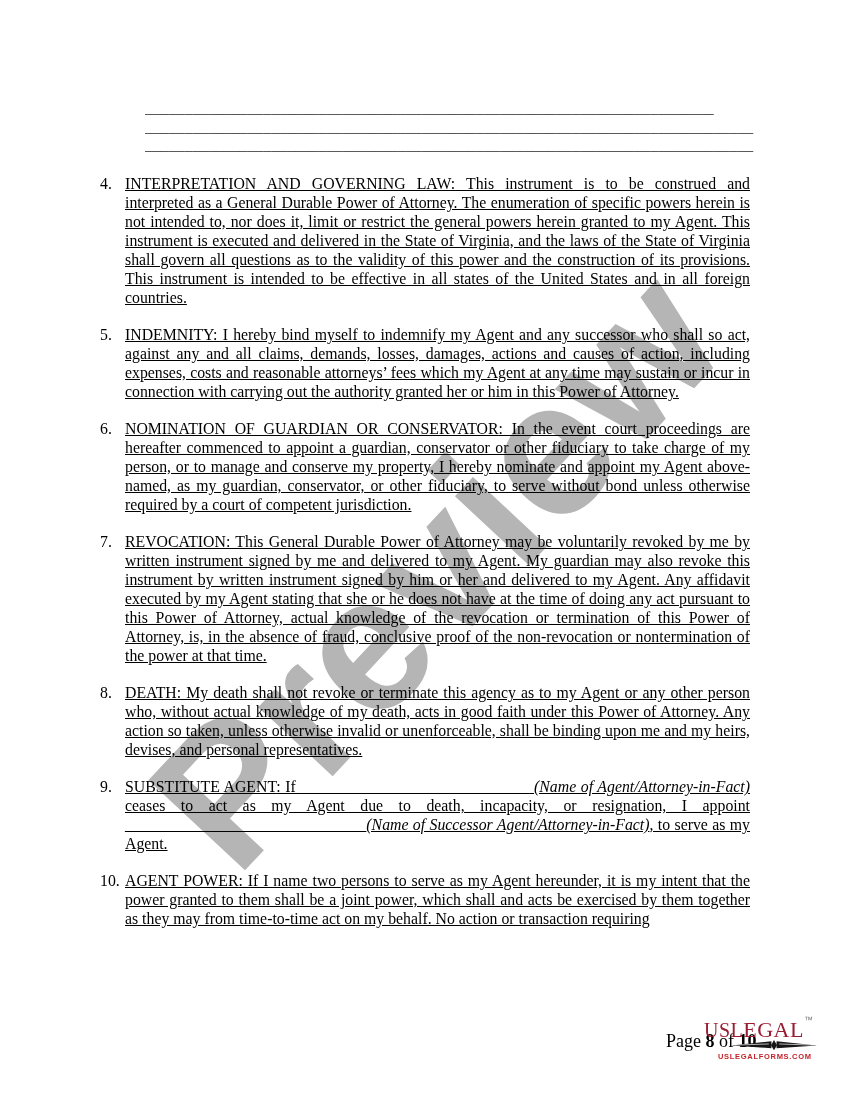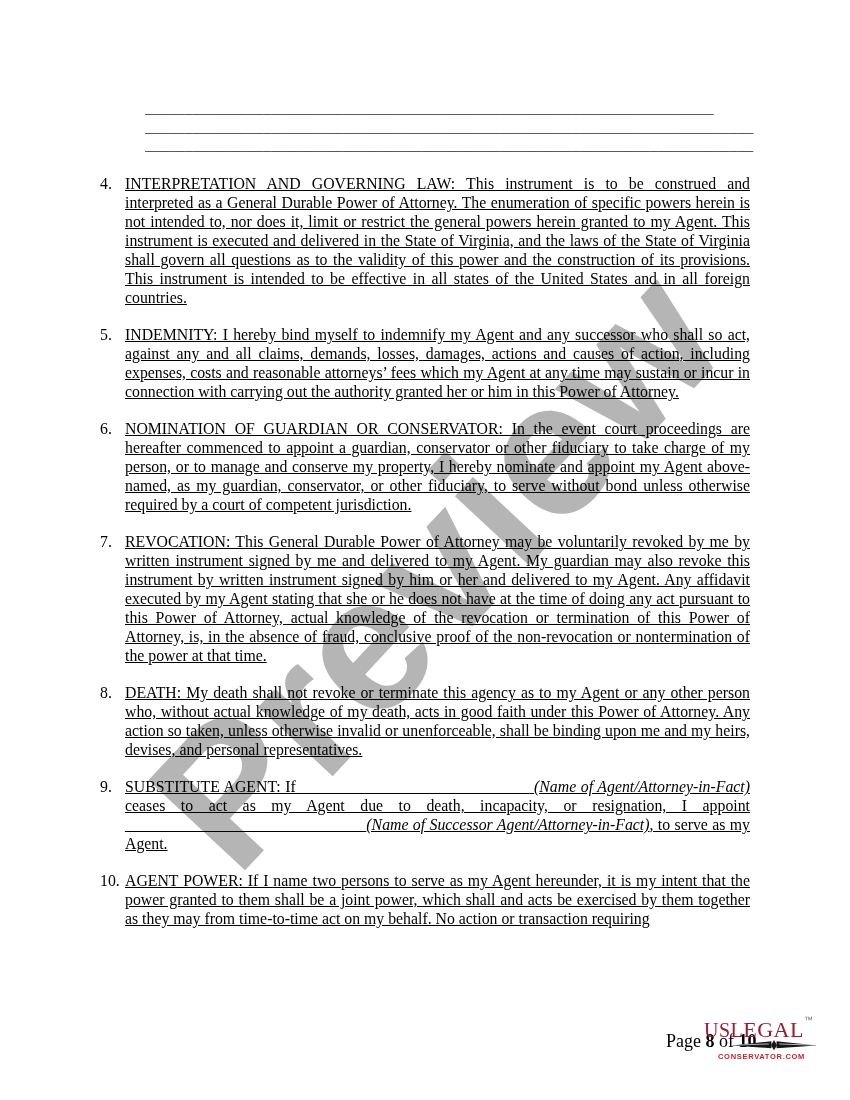--- a/index.html
+++ b/index.html
@@ -123,17 +123,17 @@
 
     <div class="logo">
       <div class="brand"><span class="brand-large">USL</span><span class="brand-small">EGAL</span><span class="brand-tm">™</span></div>
       <svg class="wings" viewBox="0 0 100 14">
         <polygon points="0,6.5 47,1.5 47,9.5" fill="#161616"></polygon>
         <polygon points="100,6.5 53,1.5 53,9.5" fill="#161616"></polygon>
         <polygon points="50,0 46.5,6 50,12 53.5,6" fill="#161616"></polygon>
         <line x1="4" y1="6" x2="44" y2="4.6" stroke="#ffffff" stroke-width="0.8"></line>
         <line x1="96" y1="6" x2="56" y2="4.6" stroke="#ffffff" stroke-width="0.8"></line>
       </svg>
-      <div class="site">CONSERVATOR.COM</div>
+      <div class="site">USLEGALFORMS.COM</div>
     </div>
 
   </div>
 </div>
 
 </body></html>

